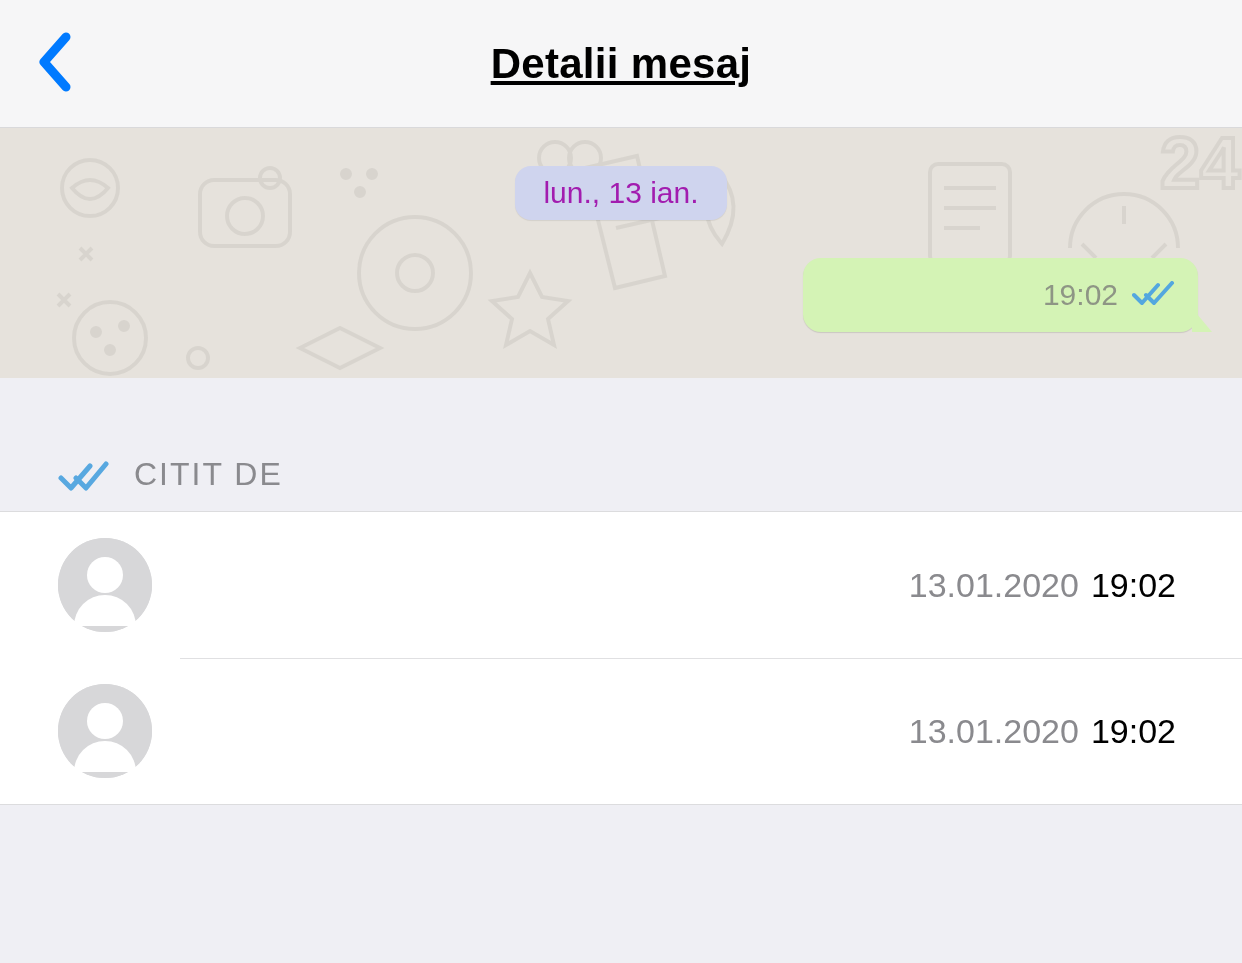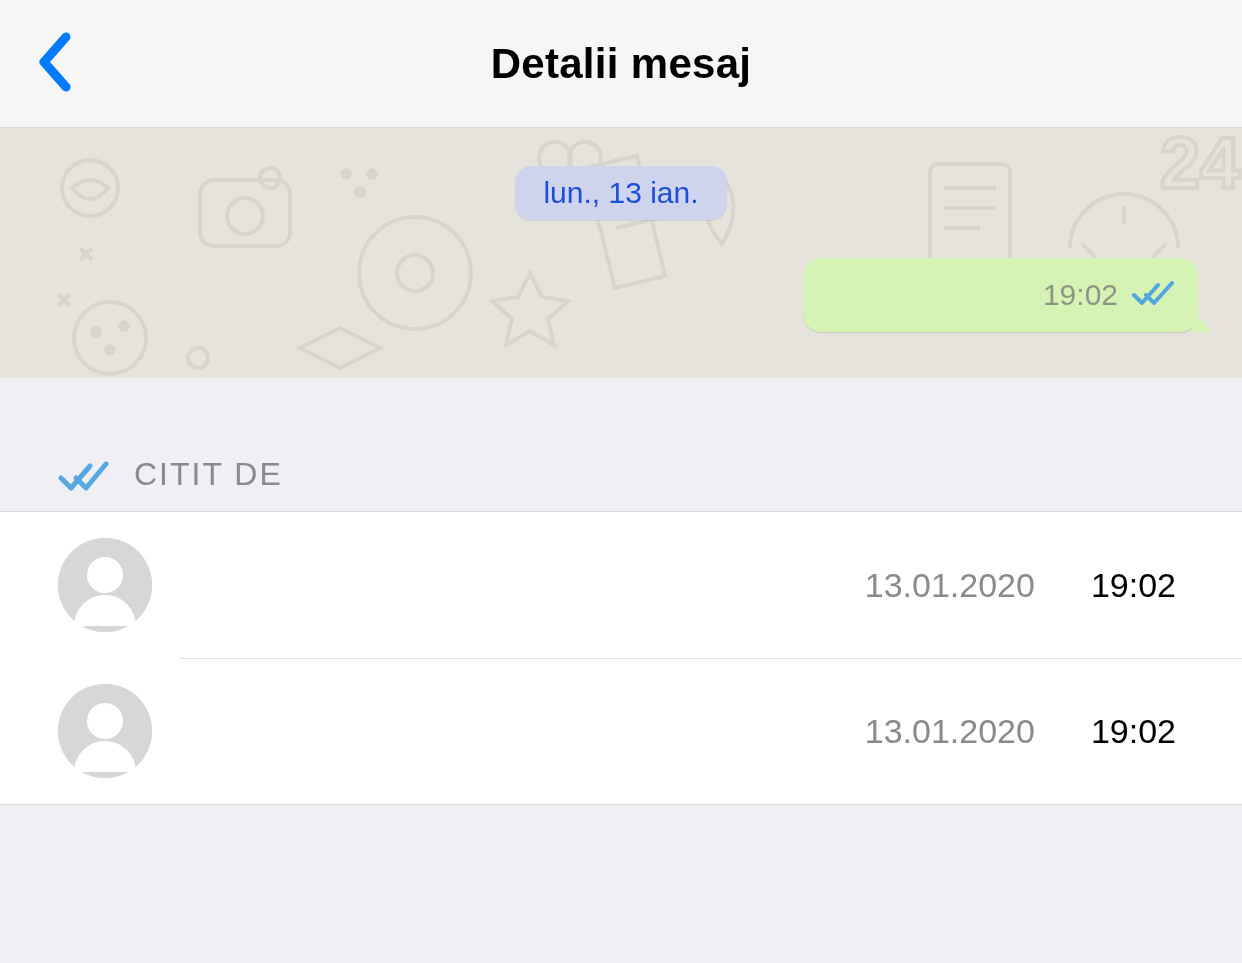--- a/index.html
+++ b/index.html
@@ -10,20 +10,21 @@
       background: #efeff4;
       overflow: hidden;
     }
     .header {
       height: 128px;
       background: #f6f6f7;
       border-bottom: 1px solid #d9d9db;
       display: flex;
       align-items: center;
       position: relative;
+      text-decoration: underline;
     }
     .back-btn {
       position: absolute;
       left: 34px;
       top: 50%;
       transform: translateY(-50%);
       cursor: pointer;
     }
     .header-title {
       flex: 1;
@@ -44,21 +45,21 @@
       padding-top: 38px;
     }
     .chat-pattern {
       position: absolute;
       inset: 0;
       opacity: 0.45;
       pointer-events: none;
     }
     .date-pill {
       background: #cfd4ee;
-      color: #1d4ed8;
+      color: #a21caf;
       font-size: 30px;
       font-weight: 500;
       padding: 10px 28px;
       border-radius: 16px;
       box-shadow: 0 1px 1px rgba(0,0,0,0.08);
       z-index: 2;
     }
     .bubble-wrap {
       position: absolute;
       right: 44px;
@@ -111,21 +112,20 @@
       background: #fff;
       border-top: 1px solid #dcdcde;
       border-bottom: 1px solid #dcdcde;
     }
     .row {
       display: flex;
       align-items: center;
       padding: 26px 66px 26px 58px;
       min-height: 146px;
       position: relative;
-      gap: 44px;
     }
     .row + .row::before {
       content: "";
       position: absolute;
       top: 0;
       left: 180px;
       right: 0;
       height: 1px;
       background: #e0e0e2;
     }

